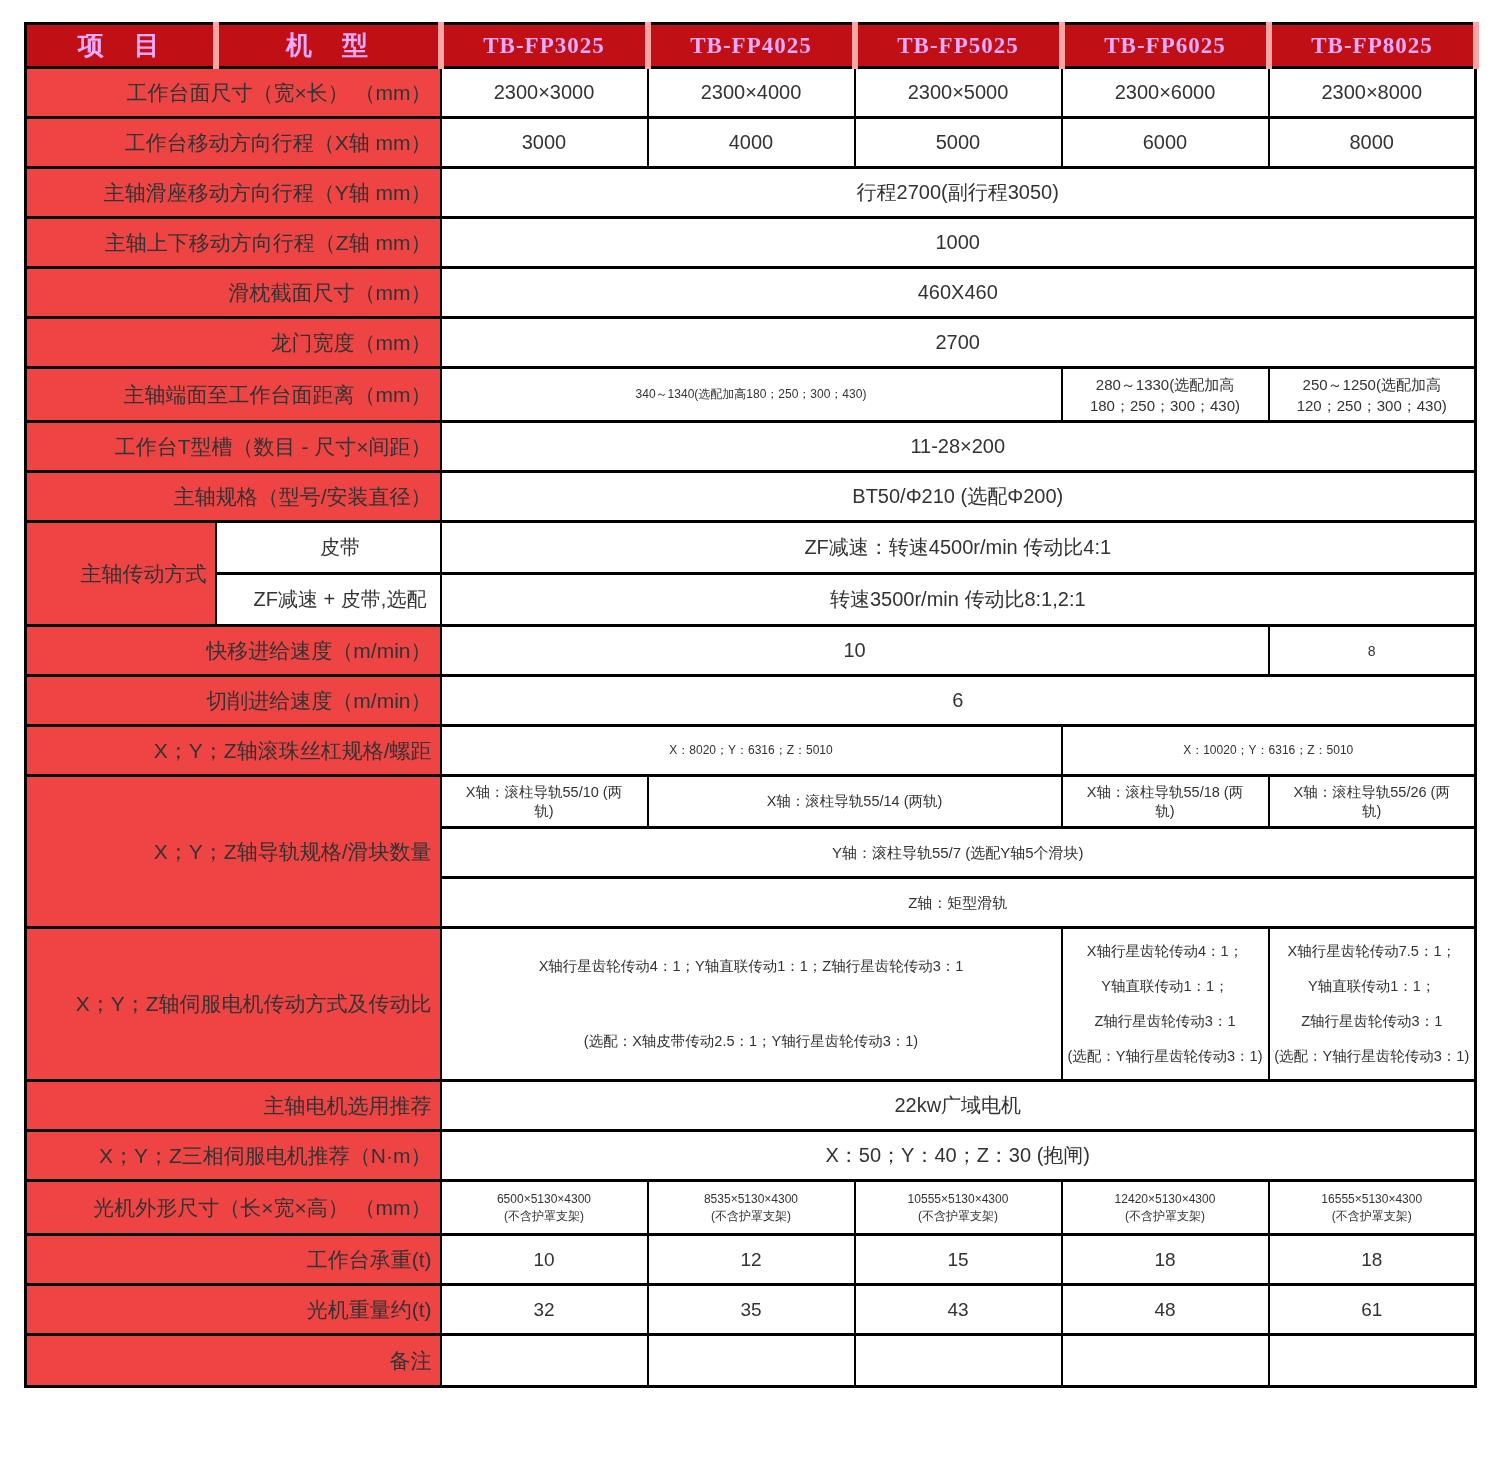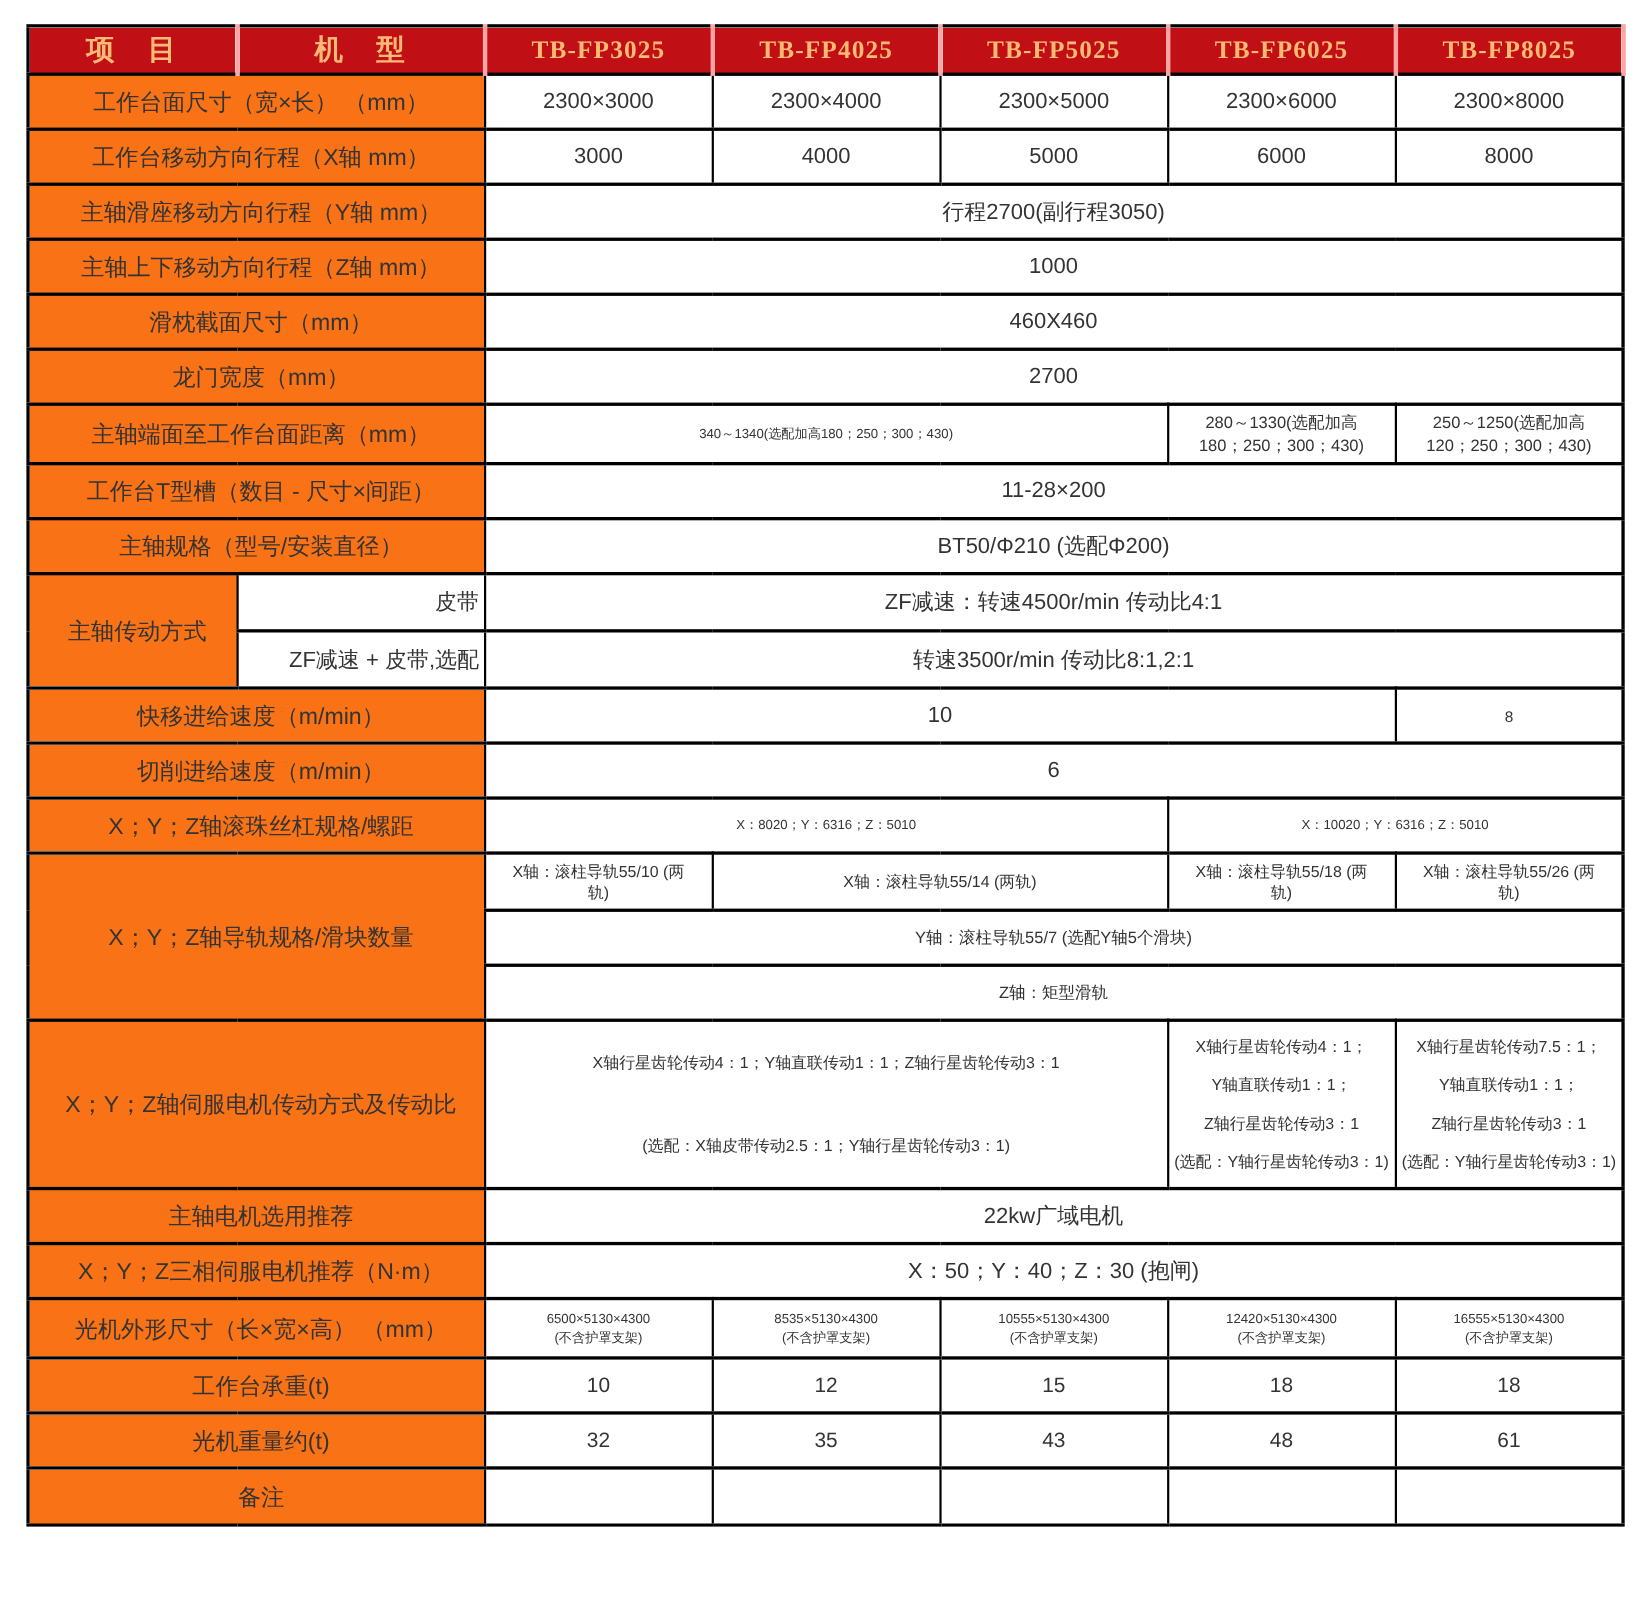--- a/index.html
+++ b/index.html
@@ -31,46 +31,46 @@
     overflow: hidden;
   }
   tr { height: 50px; }
   tr.hd { height: 44px; }
   tr.t52 { height: 52px; }
   tr.t54 { height: 54px; }
   tr.t150 { height: 150px; }
 
   th.hcell {
     background: #c01016;
-    color: #fdba74;
+    color: #f0abfc;
     border-left: 2px solid #fff;
-    border-right: 4px solid #fca5a5;
+    border-right: 6px solid #fca5a5;
     font-weight: bold;
     text-align: center;
     padding: 0;
   }
   th.hcn {
     font-size: 26px;
     letter-spacing: 2px;
     font-family: "Liberation Sans", "DejaVu Sans", sans-serif;
   }
   th.model {
     font-size: 23px;
     letter-spacing: 1px;
     font-family: "Liberation Serif", "DejaVu Serif", serif;
   }
 
   td.lbl {
-    text-align: center;
+    text-align: right;
     font-size: 21px;
     padding: 0 8px 0 16px;
-    background: #f97316;
+    background: #ef4444;
   }
   td.sublbl {
-    text-align: right;
+    text-align: center;
     font-size: 20px;
     padding: 0 4px 0 28px;
   }
   td.val {
     text-align: center;
     font-size: 20px;
     padding: 0 16px;
   }
   td.f19 { font-size: 19px; }
   td.f17 { font-size: 12px; line-height: 1.35; }

